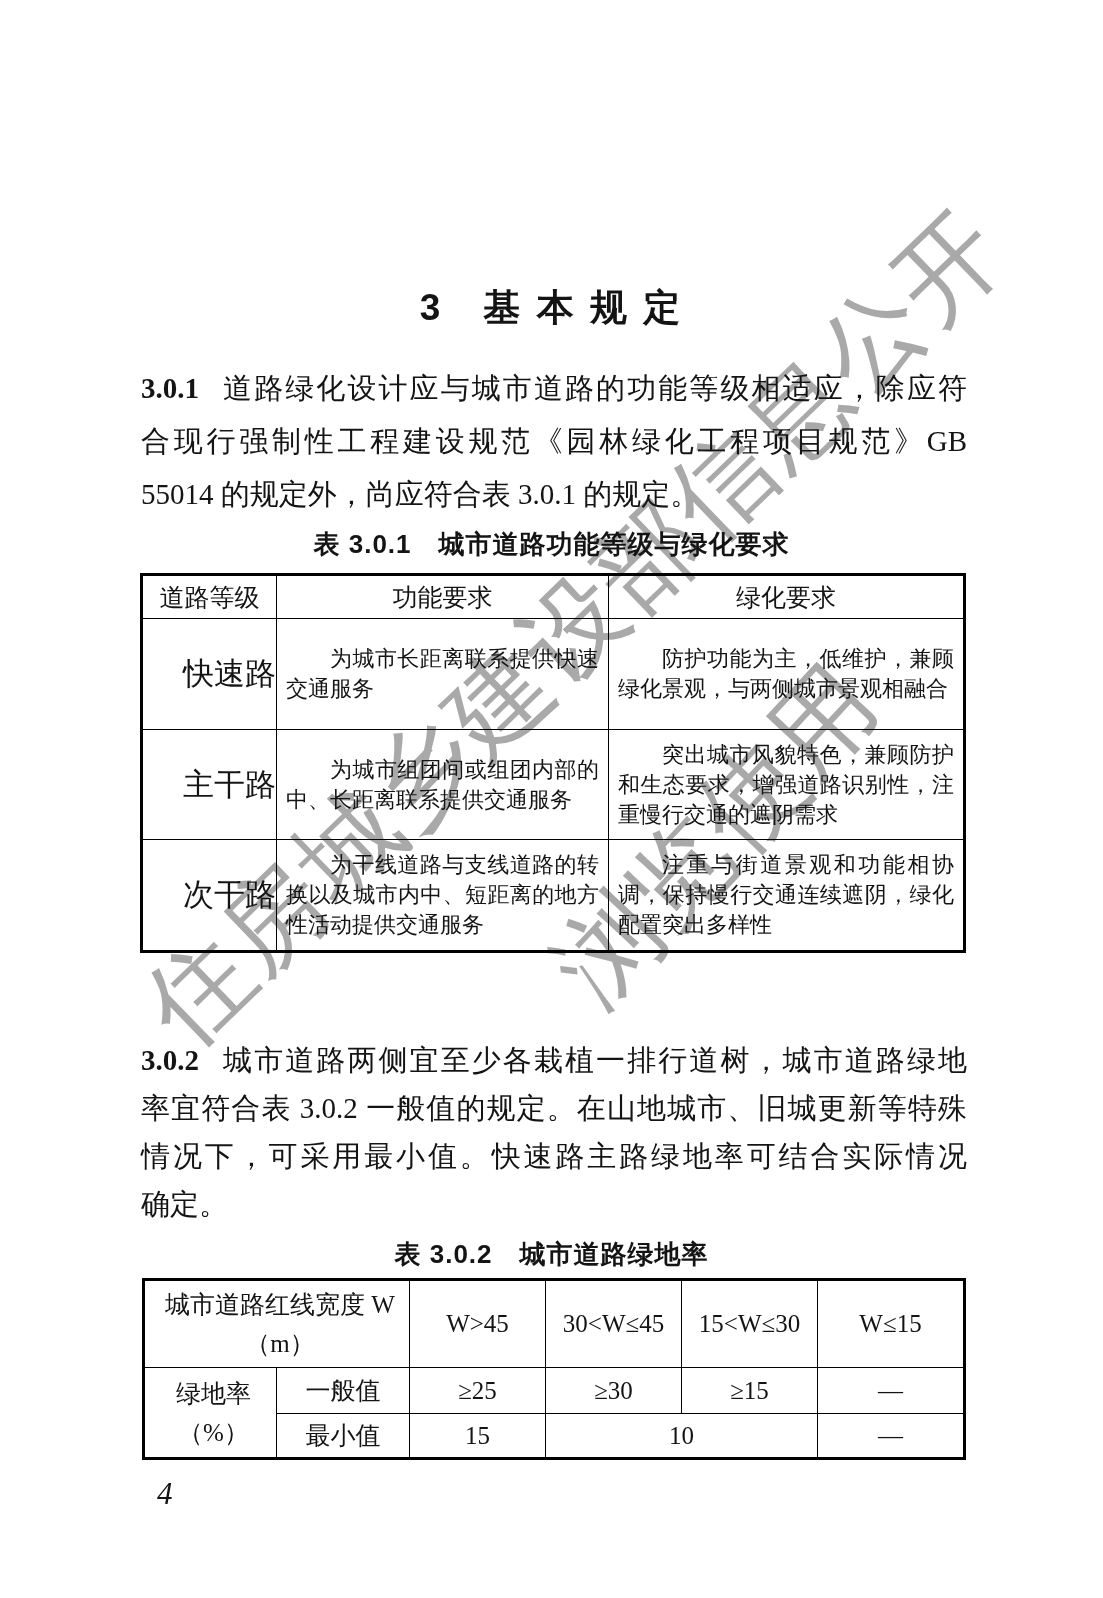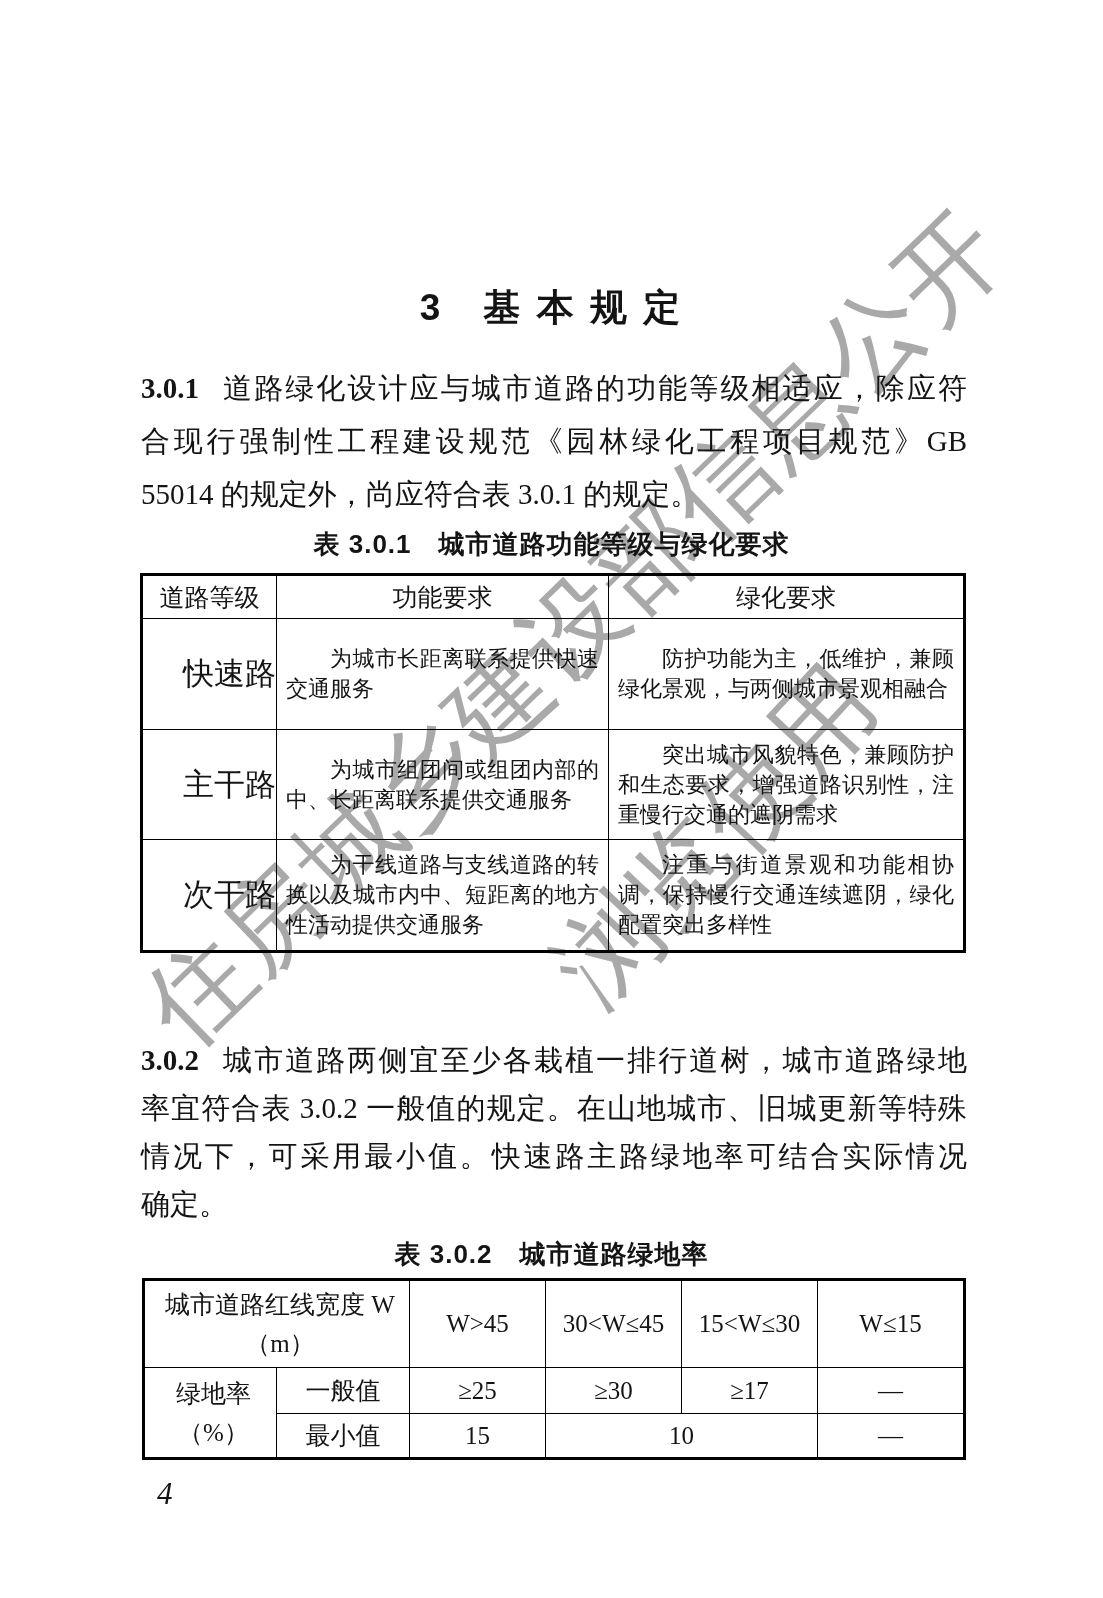--- a/index.html
+++ b/index.html
@@ -136,21 +136,21 @@
         <th>W≤15</th>
       </tr>
       <tr style="height:46px">
         <th rowspan="2" class="two-line">
           <div>绿地率</div>
           <div>（%）</div>
         </th>
         <td>一般值</td>
         <td>≥25</td>
         <td>≥30</td>
-        <td>≥17</td>
+        <td>≥15</td>
         <td>—</td>
       </tr>
       <tr style="height:45px">
         <td>最小值</td>
         <td>15</td>
         <td colspan="2">10</td>
         <td>—</td>
       </tr>
     </tbody>
   </table>

